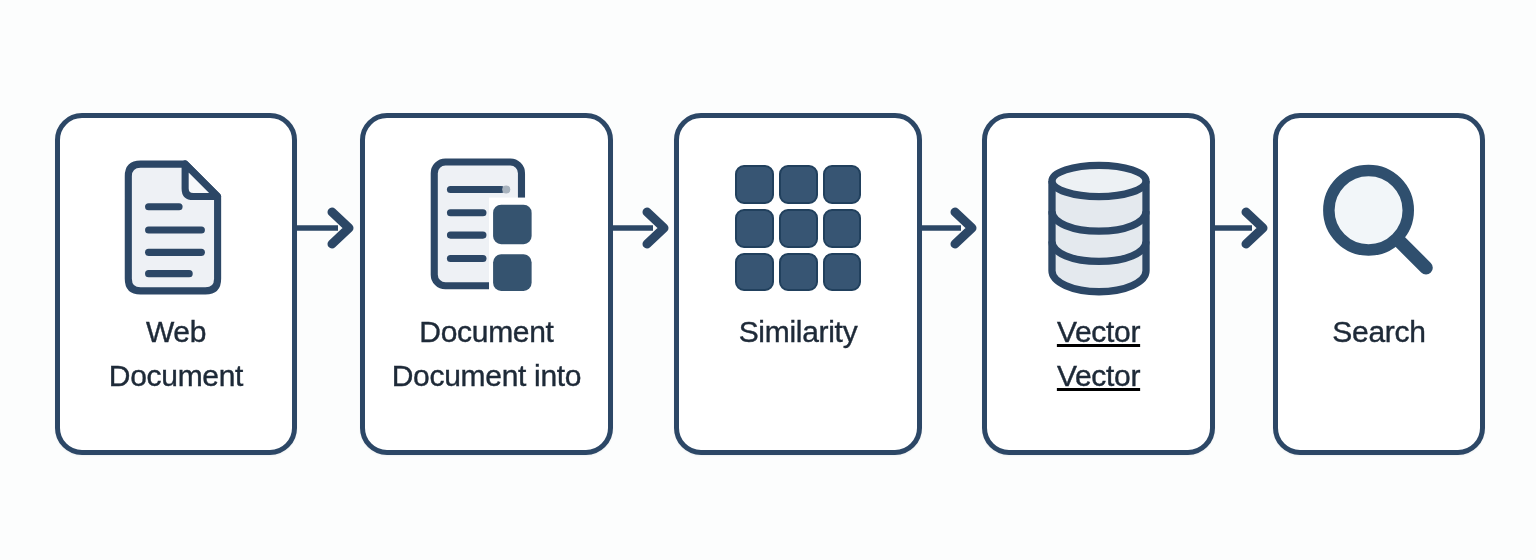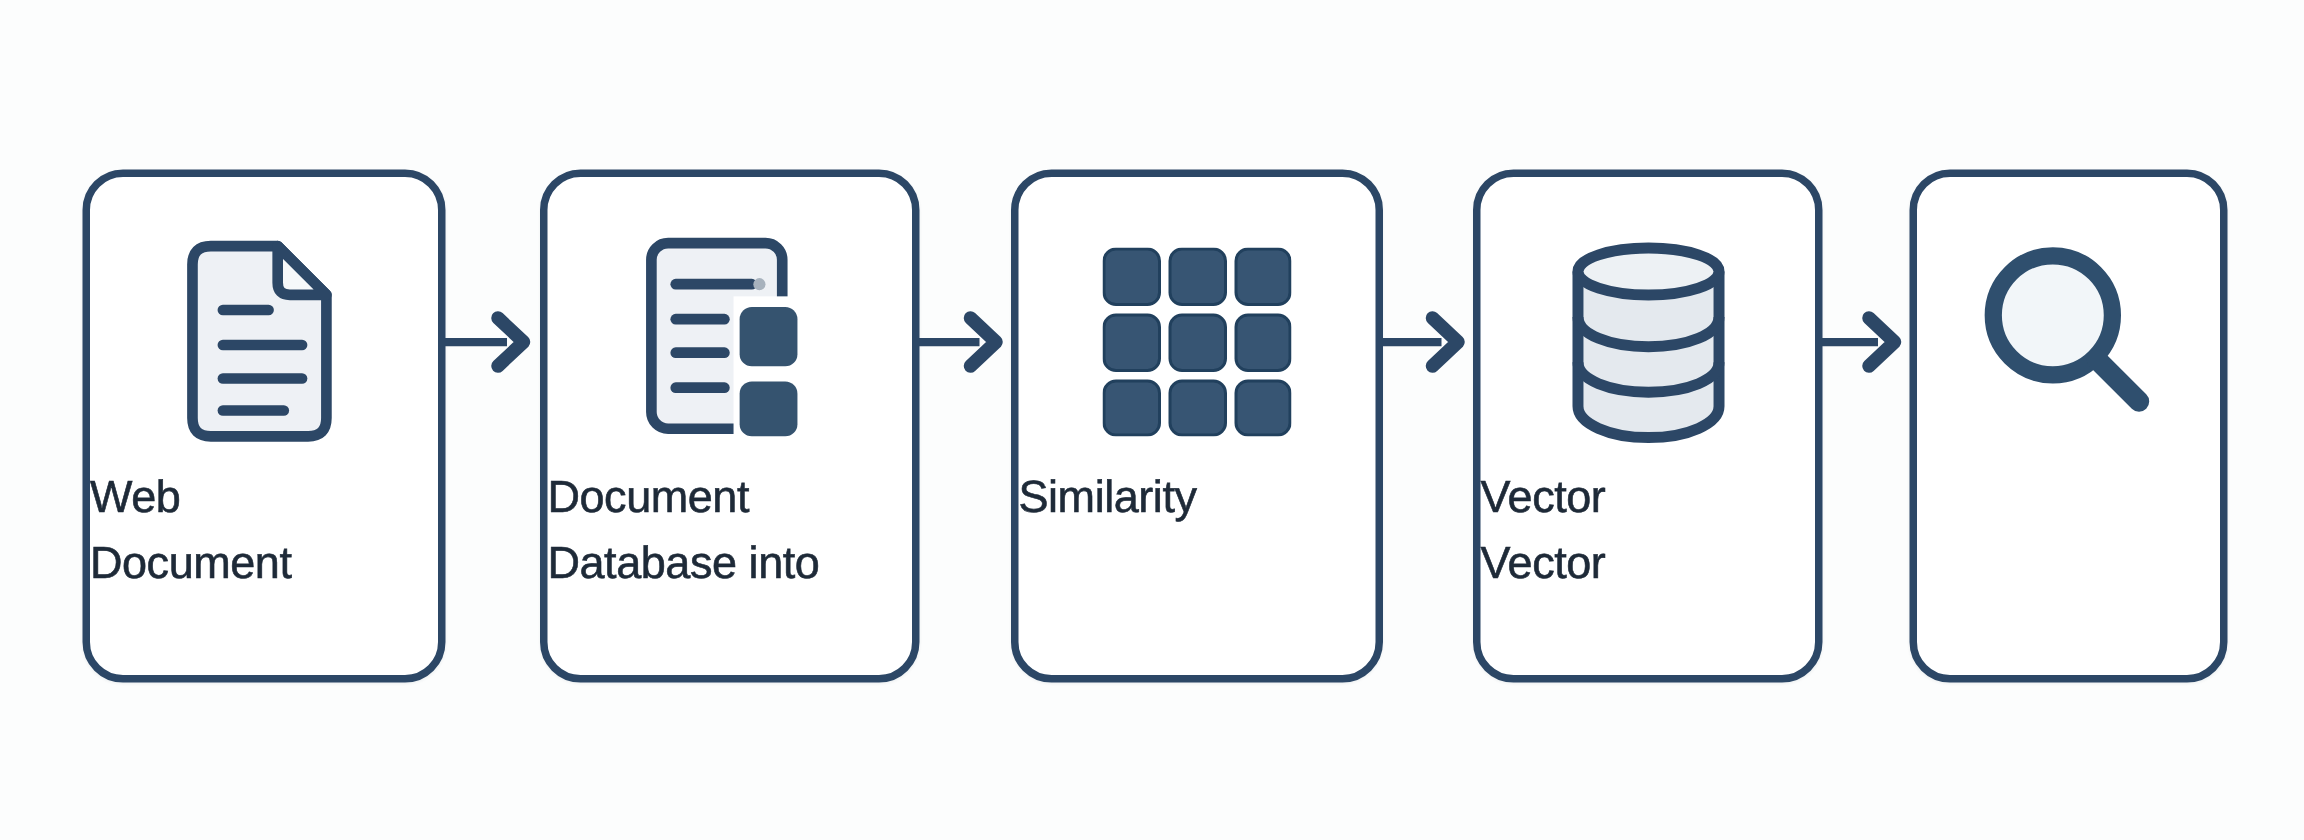--- a/index.html
+++ b/index.html
@@ -19,21 +19,21 @@
     display:flex;flex-direction:column;align-items:center;
     box-shadow:0 1px 2px rgba(25,45,70,0.06);
   }
   .icon-zone{
     height:152px;margin-top:34px;
     display:flex;align-items:center;justify-content:center;
     flex:none;width:100%;
   }
   .label{
     margin-top:6px;
-    text-align:left;
+    text-align:center;
     font-size:30px;line-height:44px;
     font-weight:500;
     letter-spacing:-0.3px;
     color:#1e2a38;
     -webkit-text-stroke:0.4px #1e2a38;
     width:100%;
   }
   .label span{display:block;}
   .arrow{position:absolute;top:206px;height:44px;}
   svg{display:block;}
@@ -76,21 +76,21 @@
         <circle cx="79" cy="32" r="4" fill="#a7b2bd"></circle>
         <line x1="24" y1="55" x2="56" y2="55" stroke="#2c4766" stroke-width="7" stroke-linecap="round"></line>
         <line x1="24" y1="77" x2="56" y2="77" stroke="#2c4766" stroke-width="7" stroke-linecap="round"></line>
         <line x1="24" y1="100" x2="56" y2="100" stroke="#2c4766" stroke-width="7" stroke-linecap="round"></line>
         <rect x="66" y="47" width="38" height="39" rx="8" fill="#35536f"></rect>
         <rect x="66" y="96" width="38" height="36" rx="8" fill="#35536f"></rect>
       </svg>
     </div>
     <div class="label">
       <span>Document</span>
-      <span>Database into</span>
+      <span>Document into</span>
     </div>
   </div>
 
   <div class="arrow" style="left:612px;width:61px;">
     <svg width="61" height="44" viewBox="0 0 61 44">
       <line x1="0" y1="22" x2="41" y2="22" stroke="#2c4766" stroke-width="5.5"></line>
       <polyline points="35,6 52,22 35,38" fill="none" stroke="#2c4766" stroke-width="9" stroke-linecap="round" stroke-linejoin="round"></polyline>
     </svg>
   </div>
 
@@ -115,21 +115,21 @@
     </div>
   </div>
 
   <div class="arrow" style="left:921px;width:60px;">
     <svg width="60" height="44" viewBox="0 0 60 44">
       <line x1="0" y1="22" x2="40" y2="22" stroke="#2c4766" stroke-width="5.5"></line>
       <polyline points="34,6 51,22 34,38" fill="none" stroke="#2c4766" stroke-width="9" stroke-linecap="round" stroke-linejoin="round"></polyline>
     </svg>
   </div>
 
-  <div class="flow-box" style="left:982px;width:233px;">
+  <div class="flow-box" style="left:982px;width:233px;text-decoration:underline;">
     <div class="icon-zone">
       <svg width="118" height="140" viewBox="0 0 112 134" aria-hidden="true">
         <path d="M11,22 V108 c0,11 20,20 45,20 s45,-9 45,-20 V22" fill="#e4e9ee" stroke="#2c4766" stroke-width="7"></path>
         <ellipse cx="56" cy="22" rx="45" ry="15" fill="#edf1f4" stroke="#2c4766" stroke-width="7"></ellipse>
         <path d="M11,51 c0,11 20,19 45,19 s45,-8 45,-19" fill="none" stroke="#2c4766" stroke-width="7"></path>
         <path d="M11,80 c0,11 20,19 45,19 s45,-8 45,-19" fill="none" stroke="#2c4766" stroke-width="7"></path>
       </svg>
     </div>
     <div class="label">
       <span>Vector</span>
@@ -145,16 +145,17 @@
   </div>
 
   <div class="flow-box" style="left:1273px;width:212px;">
     <div class="icon-zone">
       <svg width="126" height="140" viewBox="0 0 120 134" aria-hidden="true">
         <circle cx="50" cy="50" r="38" fill="#f2f6f9" stroke="#2f4f6e" stroke-width="11"></circle>
         <line x1="78" y1="78" x2="105" y2="105" stroke="#2f4f6e" stroke-width="13" stroke-linecap="round"></line>
       </svg>
     </div>
     <div class="label">
+      <span>Search</span>
     </div>
   </div>
 
 </div>
 
 </body></html>

